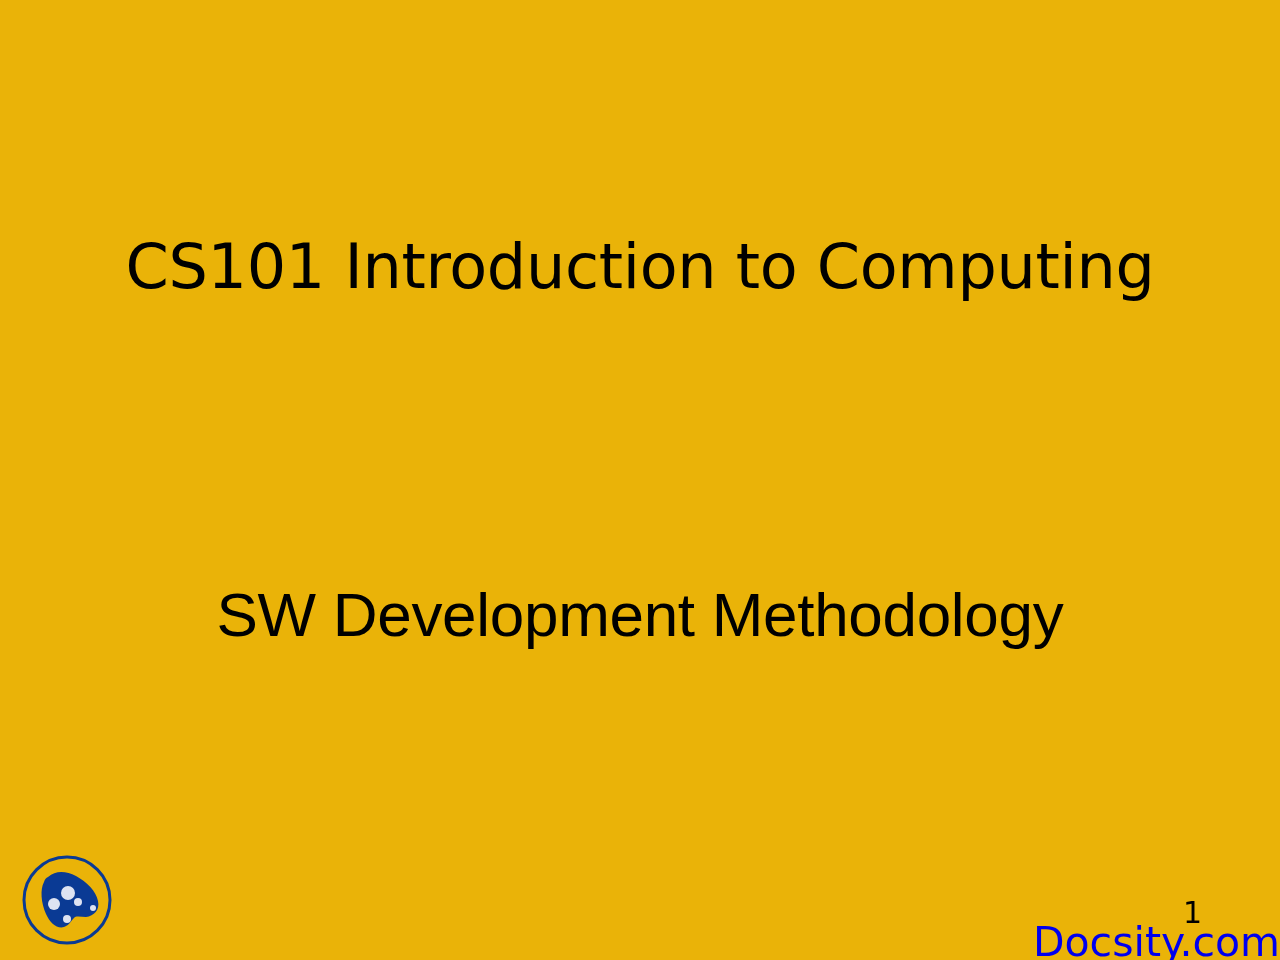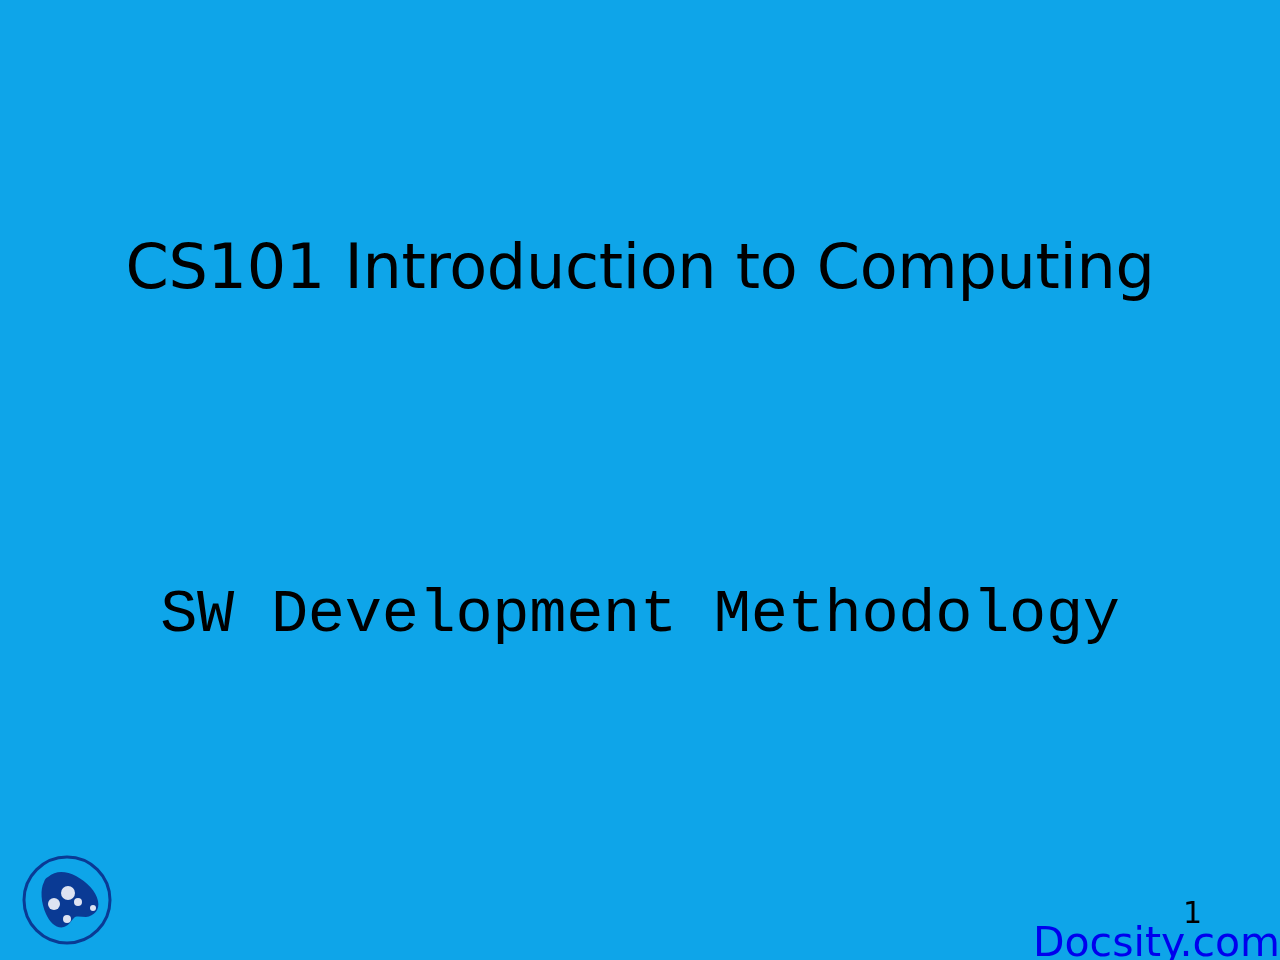--- a/index.html
+++ b/index.html
@@ -6,21 +6,21 @@
   html, body {
     margin: 0;
     padding: 0;
     background: #ffffff;
   }
   #slide {
     position: relative;
     width: 1280px;
     height: 960px;
     overflow: hidden;
-    background: #0ea5e9;
+    background: #eab308;
     font-family: "DejaVu Sans", sans-serif;
     -webkit-font-smoothing: antialiased;
   }
 
   
   .title-block {
     position: absolute;
     left: 0;
     top: 0;
     width: 1280px;
@@ -61,21 +61,21 @@
     white-space: nowrap;
   }
 
   .line-topic {
     position: absolute;
     left: 0;
     right: 0;
     top: 580px;
     text-align: center;
     color: #000000;
-    font-family: Liberation Mono, monospace;
+    font-family: Liberation Sans, sans-serif;
     font-size: 62px;
     font-weight: 400;
     line-height: 1.12;
     letter-spacing: -0.3px;
     white-space: nowrap;
   }
 
   
   .logo {
     position: absolute;

